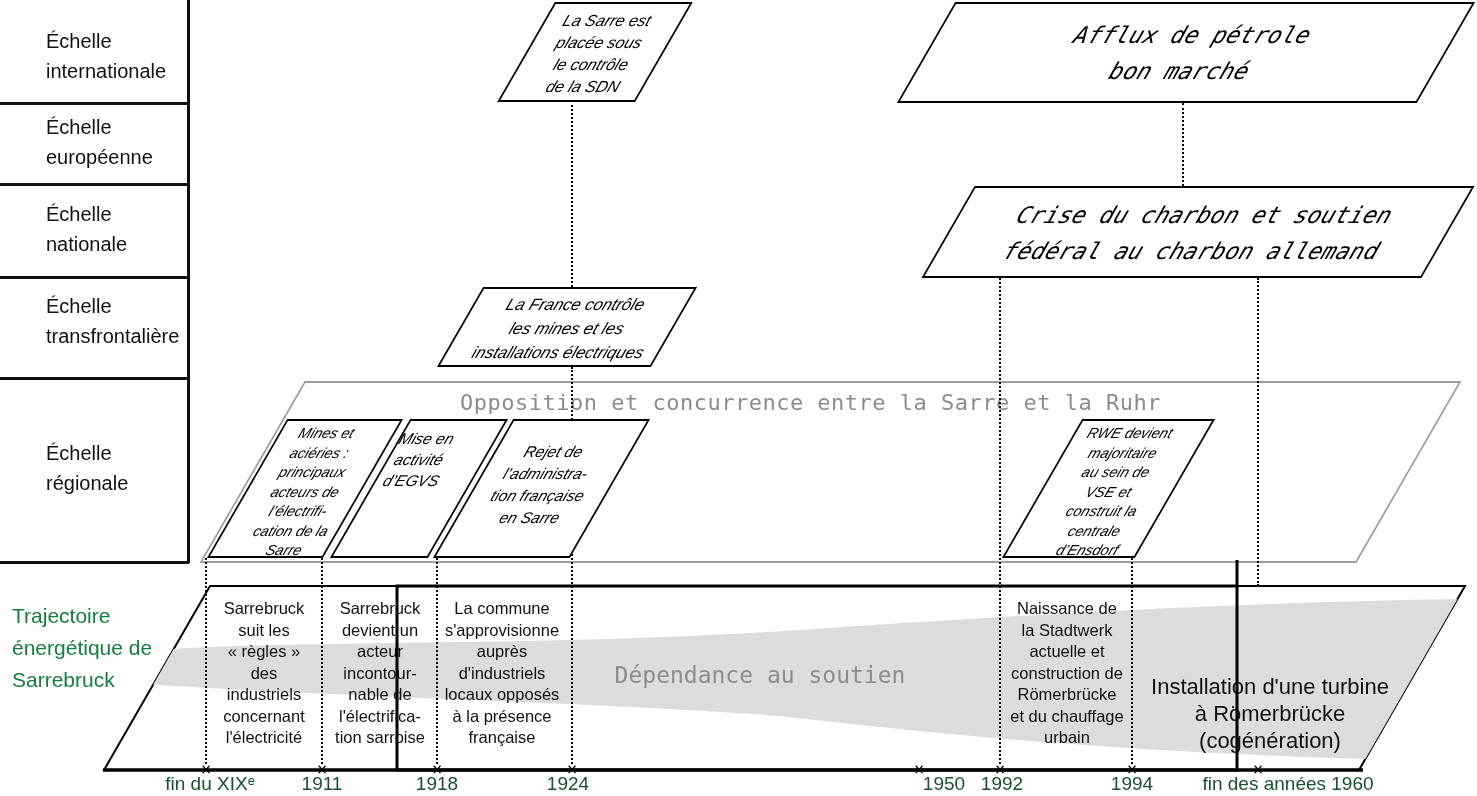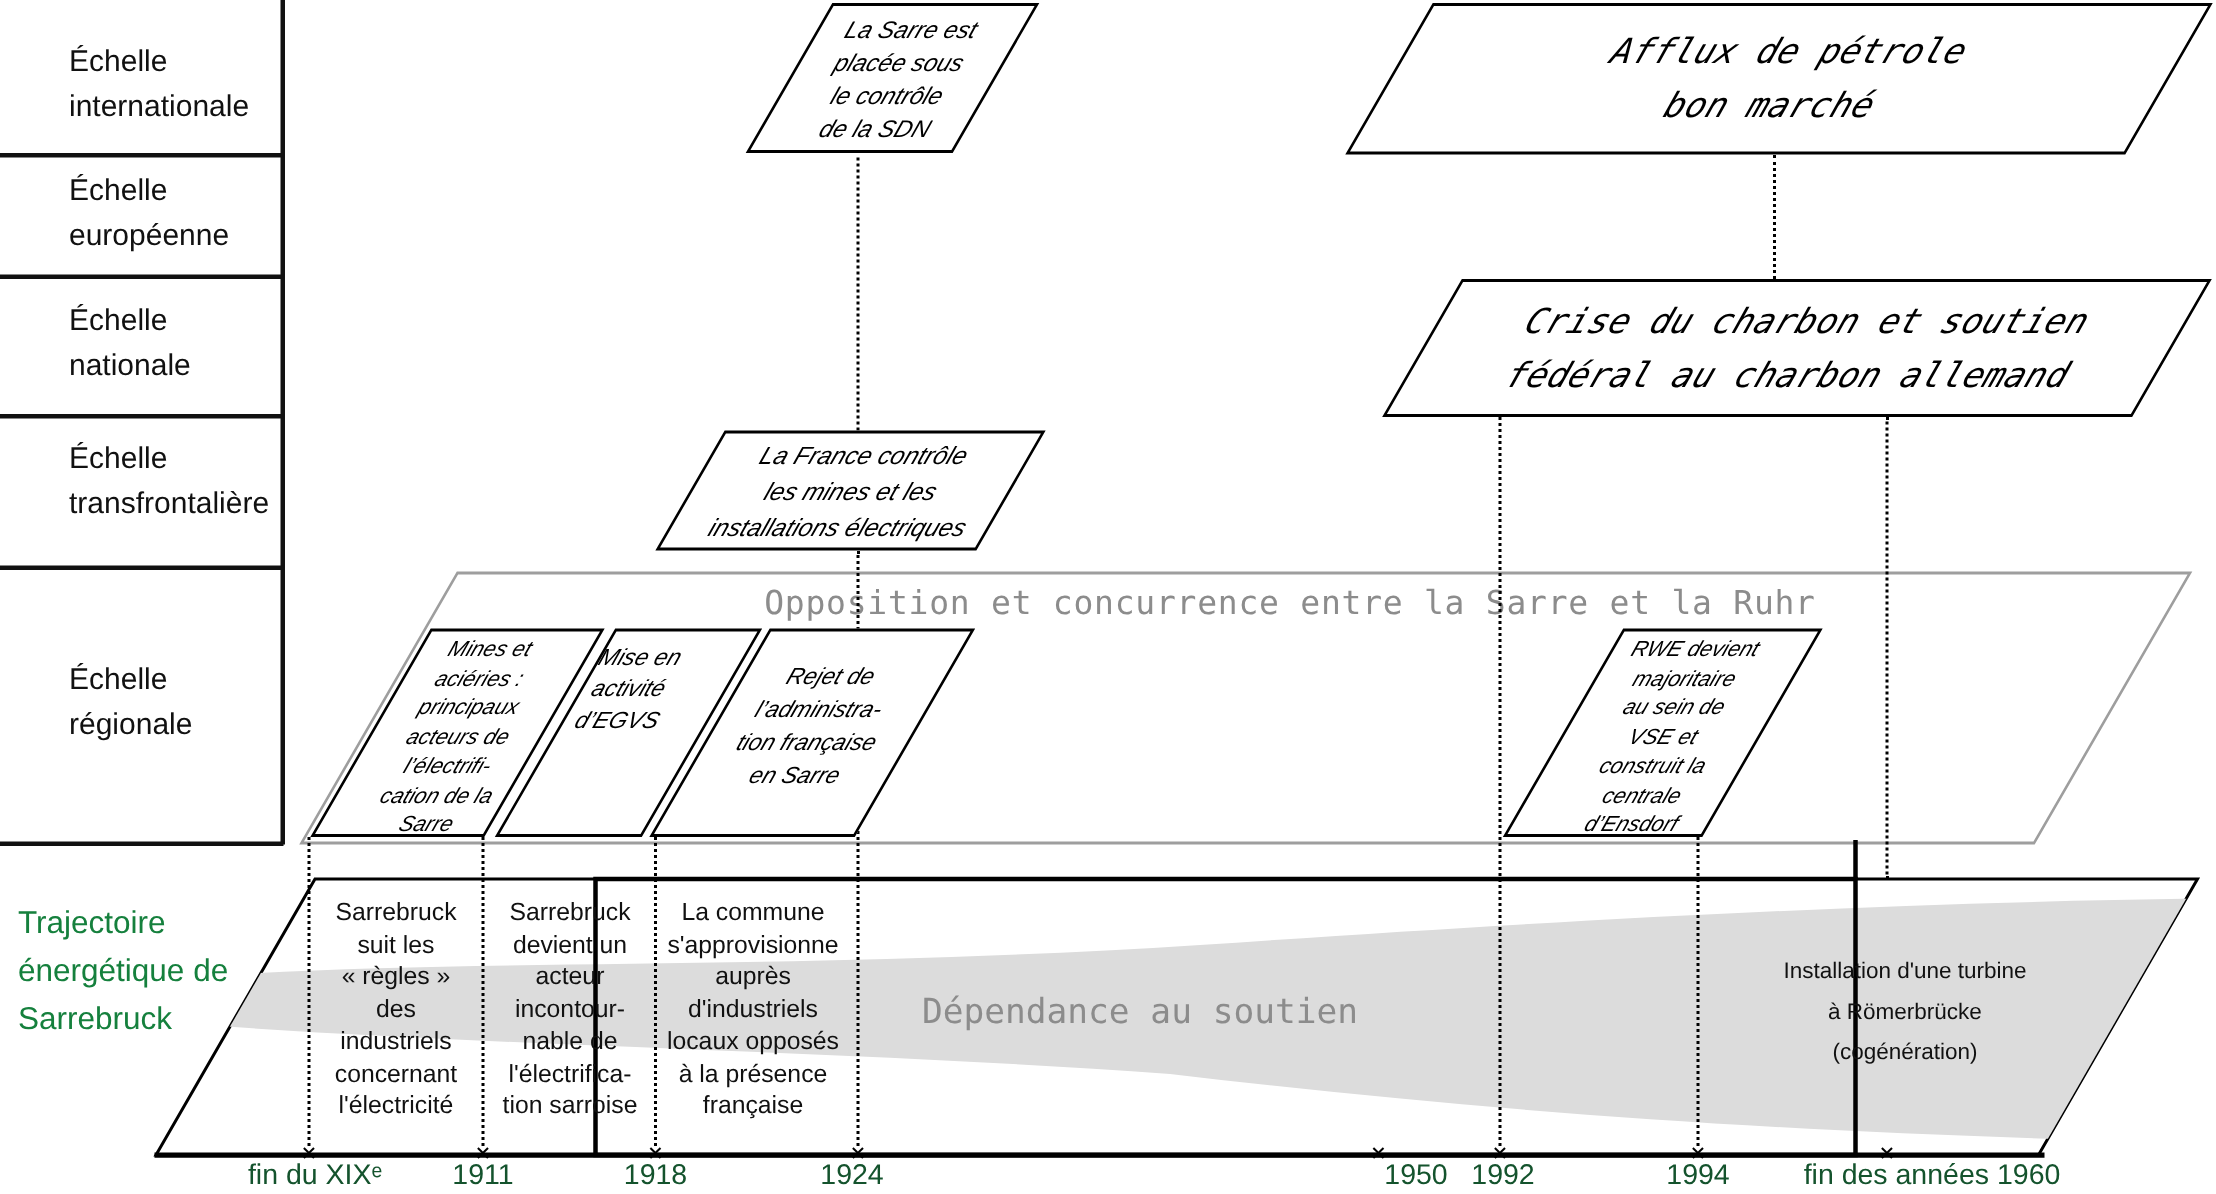--- a/index.html
+++ b/index.html
@@ -15,21 +15,21 @@
   
   .pbox{position:absolute;}
   .pbox .shape{position:absolute;left:0;top:0;width:100%;height:100%;
     background:#fff;border:2.5px solid #000;transform:skewX(-30deg);box-sizing:border-box;}
   .pbox .btxt{position:absolute;left:0;top:0;width:100%;text-align:center;
     font-style:italic;white-space:pre-line;transform:skewX(-20deg);color:#000;}
   .big-mono{font-family:"DejaVu Sans Mono",monospace;}
   
   .gray-band{position:absolute;left:252px;top:381px;width:1157px;height:182px;
     background:#fff;border:2px solid #9e9e9e;transform:skewX(-30deg);box-sizing:border-box;}
-  .gray-title{position:absolute;left:460px;top:390px;width:800px;text-align:center;
+  .gray-title{position:absolute;left:460px;top:390px;width:800px;
     font-family:"DejaVu Sans Mono",monospace;font-size:22px;color:#8c8c8c;letter-spacing:.5px;
     white-space:nowrap;}
   .dep-label{position:absolute;left:600px;top:662px;width:320px;text-align:center;
     font-family:"DejaVu Sans Mono",monospace;font-size:23px;color:#8c8c8c;white-space:nowrap;}
   
   .dot{position:absolute;width:0;border-left:2.5px dotted #000;}
   
   .tblock{position:absolute;text-align:center;font-size:16.5px;line-height:21.5px;
     white-space:pre-line;color:#111;}
   
@@ -173,21 +173,28 @@
 nable de
 l'électrifica-
 tion sarroise</div>
   <div class="tblock" style="left:437px;top:598px;width:130px">La commune
 s'approvisionne
 auprès
 d'industriels
 locaux opposés
 à la présence
 française</div>
-  <div class="tblock" style="left:1140px;top:634px;width:260px;font-size:15px;line-height:27px">Installation d'une turbine
+  <div class="tblock" style="left:1001px;top:598px;width:132px">Naissance de
+la Stadtwerk
+actuelle et
+construction de
+Römerbrücke
+et du chauffage
+urbain</div>
+  <div class="tblock" style="left:1140px;top:673px;width:260px;font-size:22px;line-height:27px">Installation d'une turbine
 à Römerbrücke
 (cogénération)</div>
 
   <div class="cross" style="left:197px">×</div>
   <div class="cross" style="left:313px">×</div>
   <div class="cross" style="left:428px">×</div>
   <div class="cross" style="left:563px">×</div>
   <div class="cross" style="left:910px">×</div>
   <div class="cross" style="left:991px">×</div>
   <div class="cross" style="left:1123px">×</div>

